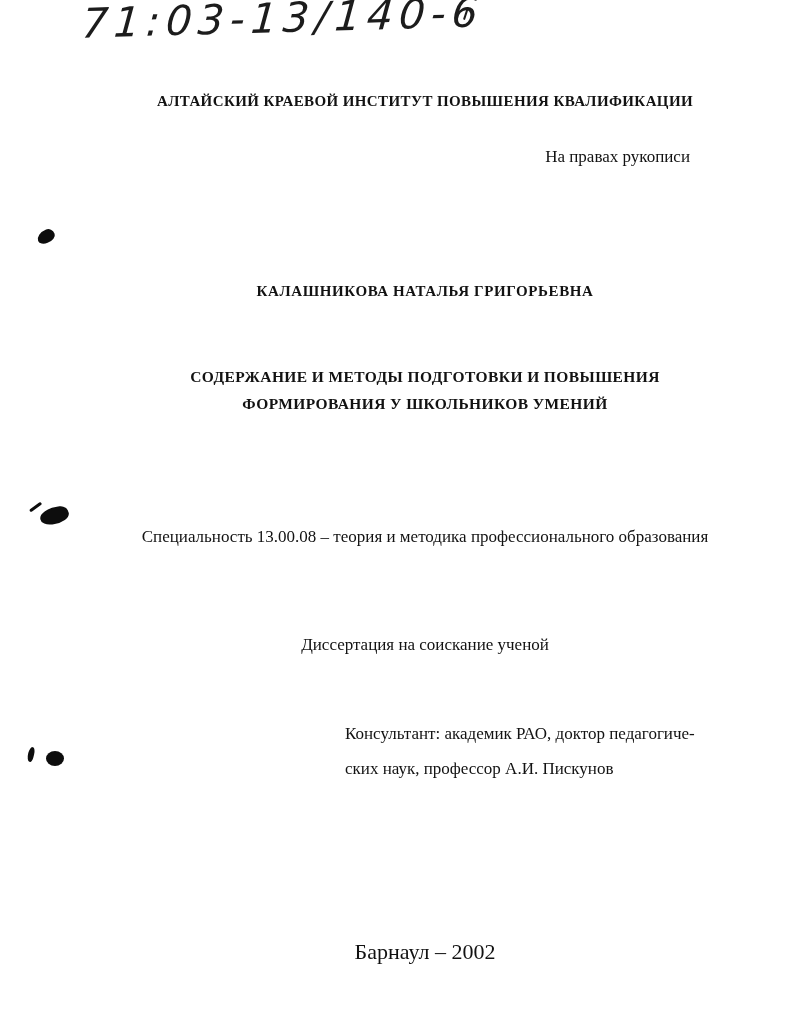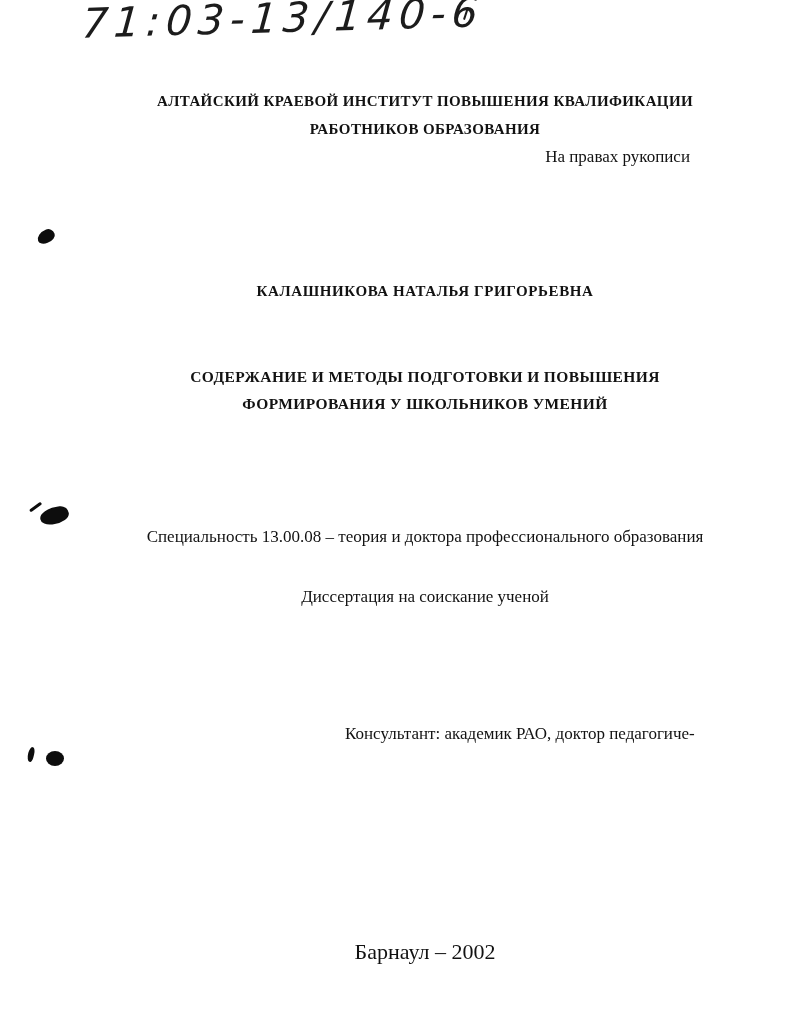--- a/index.html
+++ b/index.html
@@ -80,21 +80,21 @@
     line-height: 27px;
     letter-spacing: 0.4px;
   }
 
   .speciality {
     top: 510px;
     font-size: 17px;
   }
 
   .dissertation {
-    top: 564px;
+    top: 612px;
     font-size: 17px;
     line-height: 31px;
   }
 
   .consultant {
     position: absolute;
     top: 716px;
     left: 345px;
     text-align: left;
     font-size: 17px;
@@ -144,44 +144,44 @@
 </head>
 <body>
 
 <div class="page">
 
   <div class="handwritten">71:03-13/140-6</div>
   <div class="tick-mark"></div>
 
   <div class="block institution">
     <div>АЛТАЙСКИЙ КРАЕВОЙ ИНСТИТУТ ПОВЫШЕНИЯ КВАЛИФИКАЦИИ</div>
-    <div>РАБОТНИКОВ ОБРАЗОВАНИЯ</div>
   </div>
 
   <div class="manuscript-note">На правах рукописи</div>
 
   <div class="ink-blob blob-1"></div>
 
   <div class="block author">КАЛАШНИКОВА НАТАЛЬЯ ГРИГОРЬЕВНА</div>
 
   <div class="block title">
     <div>СОДЕРЖАНИЕ И МЕТОДЫ ПОДГОТОВКИ И ПОВЫШЕНИЯ</div>
     <div>ФОРМИРОВАНИЯ У ШКОЛЬНИКОВ УМЕНИЙ</div>
   </div>
 
   <div class="ink-blob blob-2"></div>
 
-  <div class="block speciality">Специальность 13.00.08 – теория и доктора профессионального образования</div>
+  <div class="block speciality">Специальность 13.00.08 – теория и методика профессионального образования</div>
 
   <div class="block dissertation">
     <div>Диссертация на соискание ученой</div>
   </div>
 
   <div class="consultant">
     <div>Консультант: академик РАО, доктор педагогиче-</div>
+    <div>ских наук, профессор А.И. Пискунов</div>
   </div>
 
   <div class="ink-blob blob-3a"></div>
   <div class="ink-blob blob-3b"></div>
 
   <div class="block city-year">Барнаул – 2002</div>
 
 </div>
 
 </body></html>

